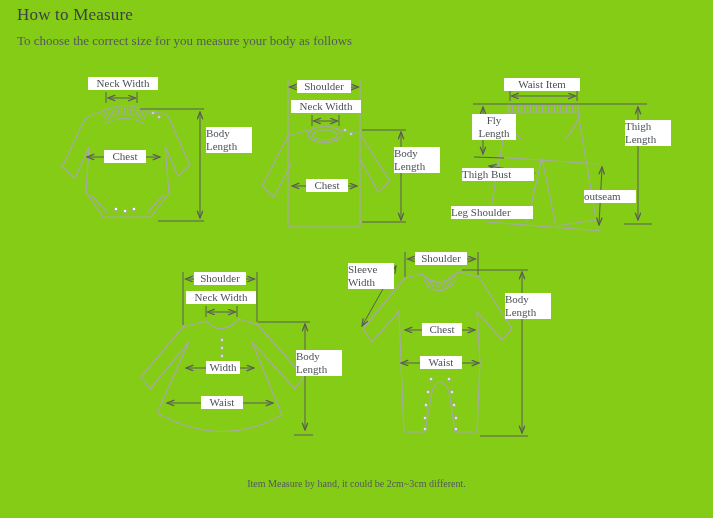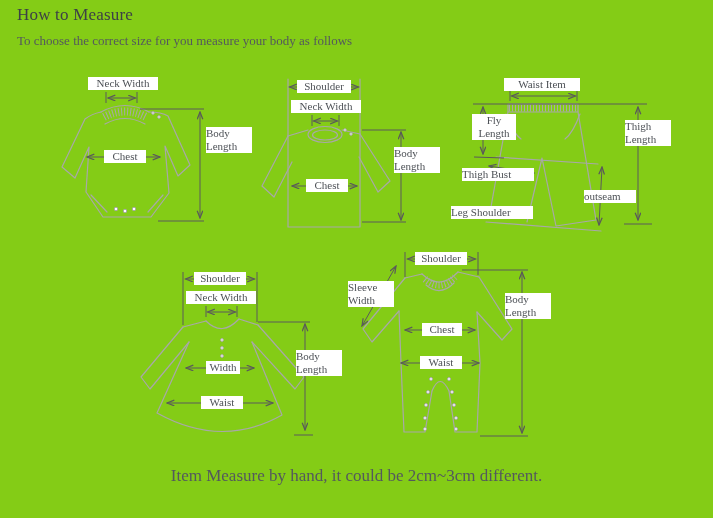--- a/index.html
+++ b/index.html
@@ -23,22 +23,22 @@
   .ext{stroke:#5a5a5a;stroke-width:1;fill:none;}
   .dim2{stroke:#5a5a5a;stroke-width:1;fill:none;marker-start:url(#ah);marker-end:url(#ah);}
   .dim1{stroke:#5a5a5a;stroke-width:1;fill:none;marker-end:url(#ah);}
   .lbl{
     position:absolute;font-size:11px;line-height:1.18;color:#4d5156;
     background:#fff;padding:0;
   }
   .c{text-align:center;}
   .nw{white-space:nowrap;}
   .note{
-    position:absolute;left:0;right:0;top:466px;margin:0;
-    text-align:center;font-size:17px;color:#54595d;
+    position:absolute;left:0;right:0;top:466px;margin:12px;
+    text-align:center;font-size:10px;color:#54595d;
   }
 </style>
 </head>
 <body>
 
 <div id="stage">
 
   <h1 class="title">How to Measure</h1>
   <p class="subtitle">To choose the correct size for you measure your body as follows</p>
 
@@ -190,19 +190,19 @@
   <div class="lbl nw" style="left:584px;top:190px;width:52px">outseam</div>
   <div class="lbl nw" style="left:451px;top:206px;width:82px">Leg Shoulder</div>
 
   <div class="lbl c" style="left:194px;top:272px;width:52px">Shoulder</div>
   <div class="lbl c" style="left:186px;top:291px;width:70px">Neck Width</div>
   <div class="lbl c" style="left:206px;top:361px;width:34px">Width</div>
   <div class="lbl c" style="left:201px;top:396px;width:42px">Waist</div>
   <div class="lbl" style="left:296px;top:350px;width:46px">Body Length</div>
 
   <div class="lbl c" style="left:415px;top:252px;width:52px">Shoulder</div>
-  <div class="lbl" style="left:348px;top:281px;width:46px">Sleeve Width</div>
+  <div class="lbl" style="left:348px;top:263px;width:46px">Sleeve Width</div>
   <div class="lbl c" style="left:422px;top:323px;width:40px">Chest</div>
   <div class="lbl c" style="left:420px;top:356px;width:42px">Waist</div>
   <div class="lbl" style="left:505px;top:293px;width:46px">Body Length</div>
 
   <p class="note">Item Measure by hand, it could be 2cm~3cm different.</p>
 </div>
 
 </body></html>

